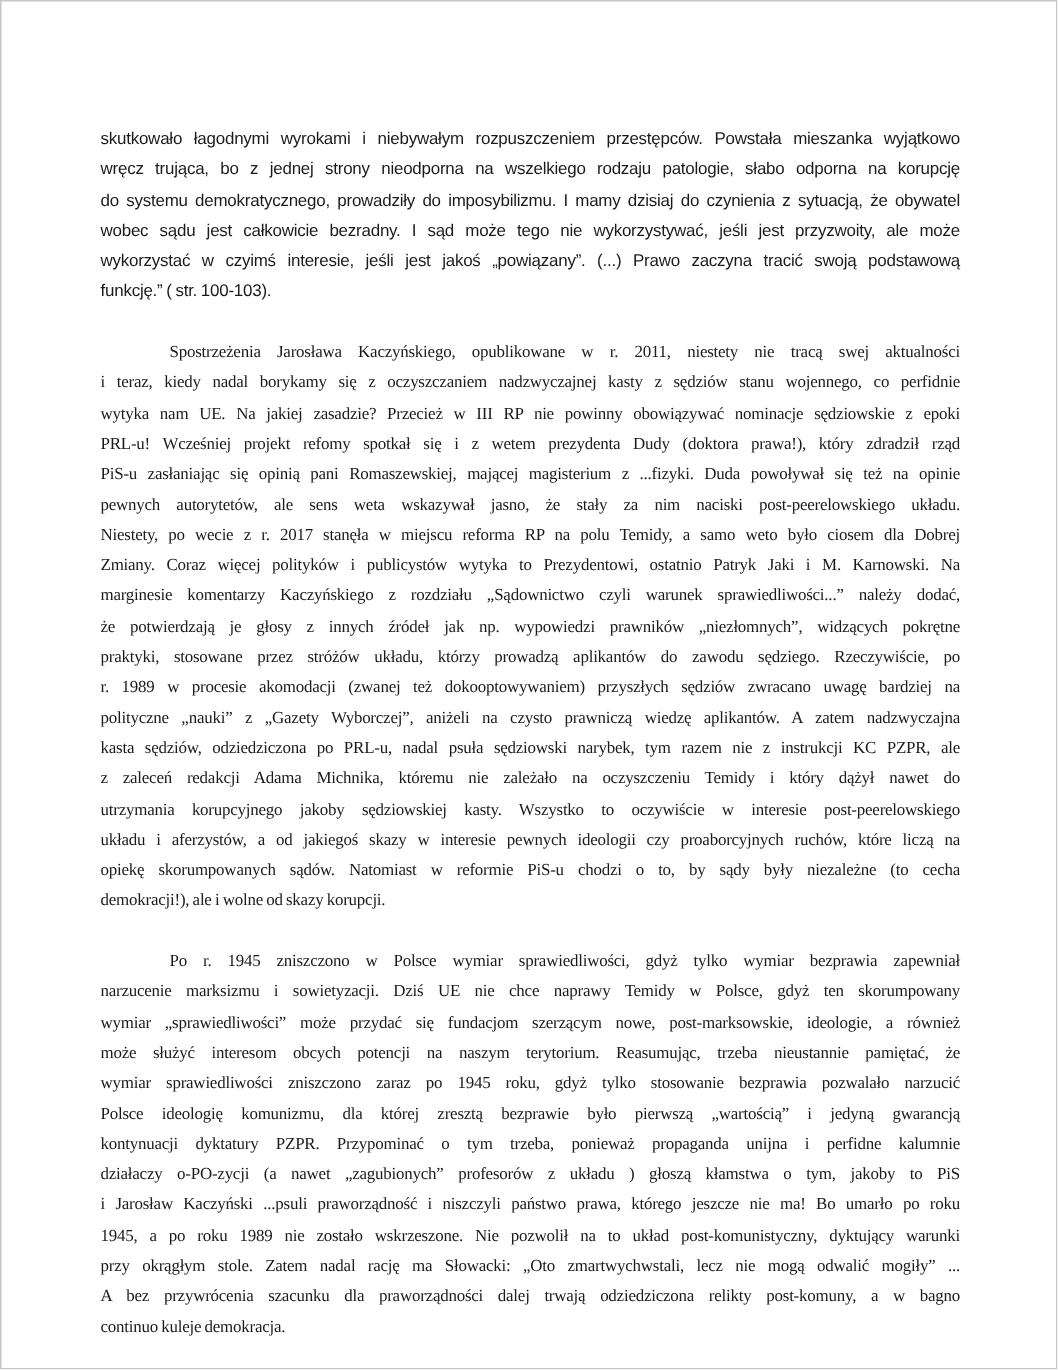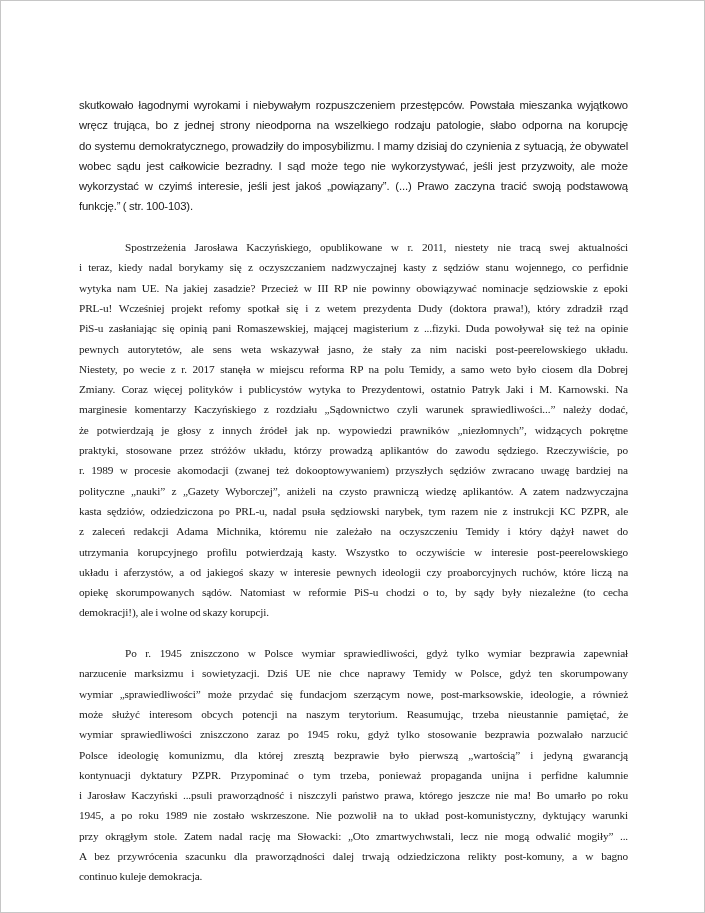--- a/index.html
+++ b/index.html
@@ -27,21 +27,21 @@
       left: 62px;
       top: 78px;
       width: 581px;
       font-family: "Liberation Sans", "DejaVu Sans", sans-serif;
       font-size: 11.3px;
       color: #1a1a1a;
       letter-spacing: -0.15px;
       word-spacing: -0.5px;
     }
     .para {
-      margin: 16px;
+      margin: 4px;
     }
     .para + .para {
       margin-top: 20.3px;
       font-family: Liberation Serif, serif;
     }
     .line {
       display: block;
       height: 20.3px;
       line-height: 20.3px;
       text-align: justify;
@@ -80,34 +80,35 @@
       <span class="line">pewnych autorytetów, ale sens weta wskazywał jasno, że stały za nim naciski post-peerelowskiego układu.</span>
       <span class="line">Niestety, po wecie z r. 2017 stanęła w miejscu reforma RP na polu Temidy, a samo weto było ciosem dla Dobrej</span>
       <span class="line">Zmiany. Coraz więcej polityków i publicystów wytyka to Prezydentowi, ostatnio Patryk Jaki i M. Karnowski. Na</span>
       <span class="line">marginesie komentarzy Kaczyńskiego z rozdziału „Sądownictwo czyli warunek sprawiedliwości...” należy dodać,</span>
       <span class="line">że potwierdzają je głosy z innych źródeł jak np. wypowiedzi prawników „niezłomnych”, widzących pokrętne</span>
       <span class="line">praktyki, stosowane przez stróżów układu, którzy prowadzą aplikantów do zawodu sędziego. Rzeczywiście, po</span>
       <span class="line">r. 1989 w procesie akomodacji (zwanej też dokooptowywaniem) przyszłych sędziów zwracano uwagę bardziej na</span>
       <span class="line">polityczne „nauki” z „Gazety Wyborczej”, aniżeli na czysto prawniczą wiedzę aplikantów. A zatem nadzwyczajna</span>
       <span class="line">kasta sędziów, odziedziczona po PRL-u, nadal psuła sędziowski narybek, tym razem nie z instrukcji KC PZPR, ale</span>
       <span class="line">z zaleceń redakcji Adama Michnika, któremu nie zależało na oczyszczeniu Temidy i który dążył nawet do</span>
-      <span class="line">utrzymania korupcyjnego profilu potwierdzają kasty. Wszystko to oczywiście w interesie post-peerelowskiego</span>
+      <span class="line">utrzymania korupcyjnego jakoby sędziowskiej kasty. Wszystko to oczywiście w interesie post-peerelowskiego</span>
       <span class="line">układu i aferzystów, a od jakiegoś skazy w interesie pewnych ideologii czy proaborcyjnych ruchów, które liczą na</span>
       <span class="line">opiekę skorumpowanych sądów. Natomiast w reformie PiS-u chodzi o to, by sądy były niezależne (to cecha</span>
       <span class="line last">demokracji!), ale i wolne od skazy korupcji.</span>
     </div>
 
     <div class="para">
       <span class="line indent">Po r. 1945 zniszczono w Polsce wymiar sprawiedliwości, gdyż tylko wymiar bezprawia zapewniał</span>
       <span class="line">narzucenie marksizmu i sowietyzacji. Dziś UE nie chce naprawy Temidy w Polsce, gdyż ten skorumpowany</span>
       <span class="line">wymiar „sprawiedliwości” może przydać się fundacjom szerzącym nowe, post-marksowskie, ideologie, a również</span>
       <span class="line">może służyć interesom obcych potencji na naszym terytorium. Reasumując, trzeba nieustannie pamiętać, że</span>
       <span class="line">wymiar sprawiedliwości zniszczono zaraz po 1945 roku, gdyż tylko stosowanie bezprawia pozwalało narzucić</span>
       <span class="line">Polsce ideologię komunizmu, dla której zresztą bezprawie było pierwszą „wartością” i jedyną gwarancją</span>
       <span class="line">kontynuacji dyktatury PZPR. Przypominać o tym trzeba, ponieważ propaganda unijna i perfidne kalumnie</span>
+      <span class="line">działaczy o-PO-zycji (a nawet „zagubionych” profesorów z układu ) głoszą kłamstwa o tym, jakoby to PiS</span>
       <span class="line">i Jarosław Kaczyński ...psuli praworządność i niszczyli państwo prawa, którego jeszcze nie ma! Bo umarło po roku</span>
       <span class="line">1945, a po roku 1989 nie zostało wskrzeszone. Nie pozwolił na to układ post-komunistyczny, dyktujący warunki</span>
       <span class="line">przy okrągłym stole. Zatem nadal rację ma Słowacki: „Oto zmartwychwstali, lecz nie mogą odwalić mogiły” ...</span>
       <span class="line">A bez przywrócenia szacunku dla praworządności dalej trwają odziedziczona relikty post-komuny, a w bagno</span>
       <span class="line last">continuo kuleje demokracja.</span>
     </div>
 
   </div>
 </div>
 

